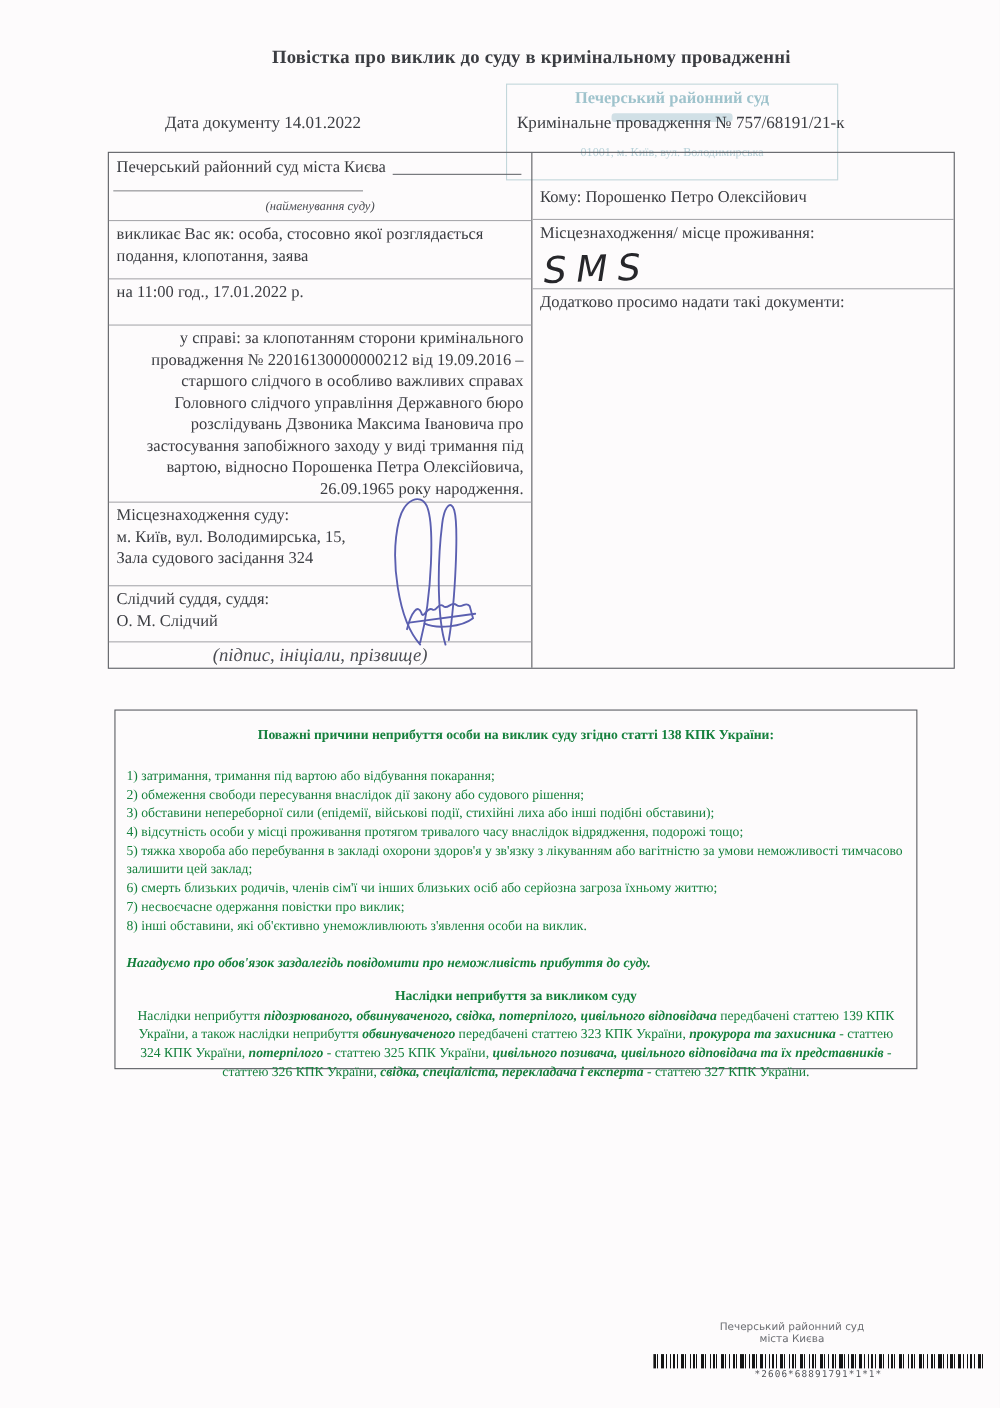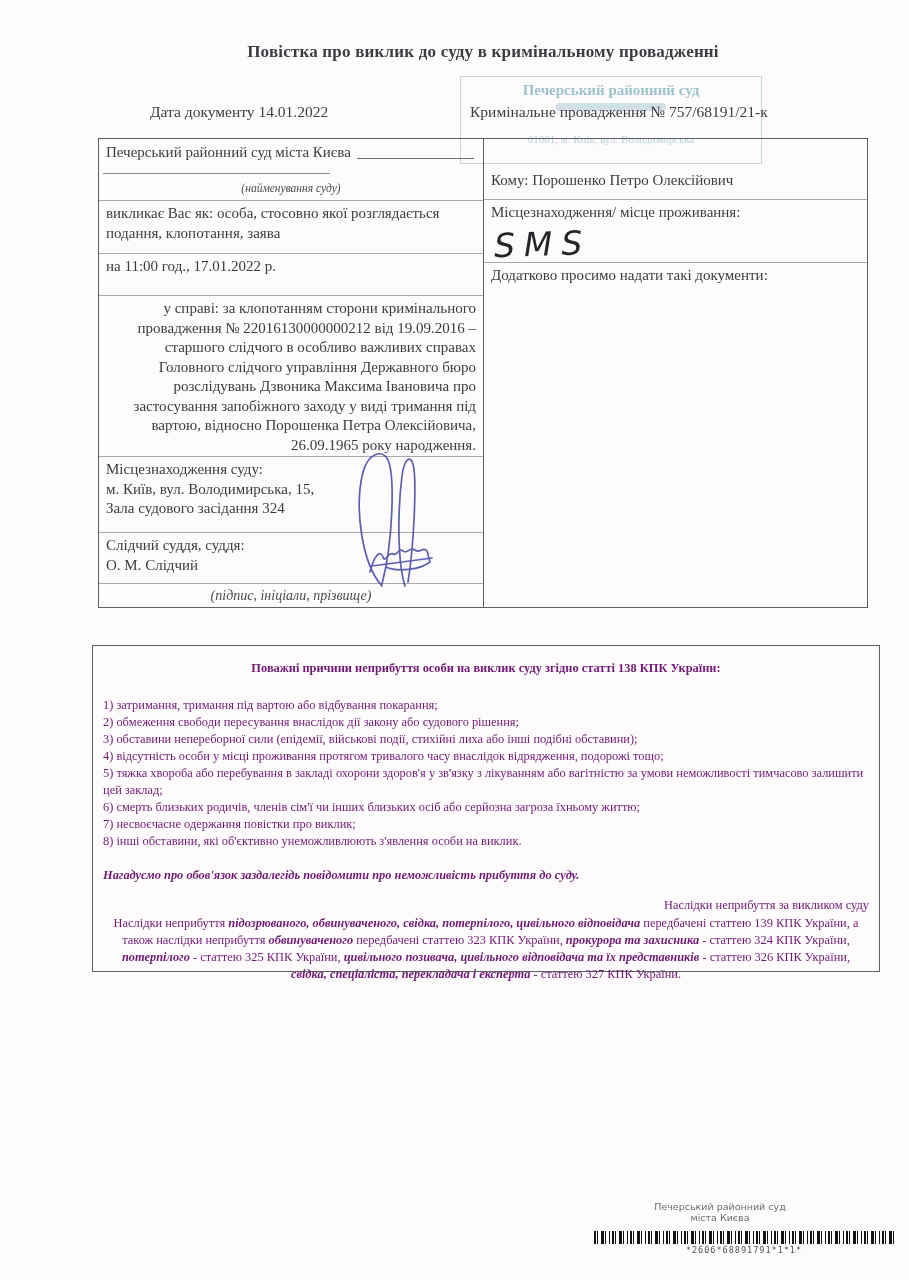--- a/index.html
+++ b/index.html
@@ -52,38 +52,38 @@
   .row-loc{height:76px;}
   .row-judge{height:51px;}
   .row-sigcap{height:24px;text-align:center;}
   .row-recipient{height:32px;margin-top:29px;}
   .row-residence{height:63px;}
   .row-docs{height:374px;}
   .court-line{display:flex;align-items:flex-end;}
   .fill-line{flex:1;border-bottom:1px solid #6a6c70;margin:0 2px 3px 6px;height:16px;}
   .underline2{position:absolute;left:4px;top:34px;width:227px;border-bottom:1px solid #8a8c90;}
   .caption{font-style:italic;font-size:11.5px;text-align:center;margin-top:17px;color:#4a4c52;}
-  .sig-caption{font-style:italic;font-size:14px;color:#4a4c52;padding-top:2px;}
+  .sig-caption{font-style:italic;font-size:17px;color:#4a4c52;padding-top:2px;}
   .handwriting-svg{position:absolute;left:6px;top:24px;pointer-events:none;}
   .hand-text{font-family:"DejaVu Sans",sans-serif;font-style:italic;letter-spacing:9px;fill:#26262a;}
 
   
   .signature-ink{position:absolute;left:342px;top:446px;pointer-events:none;}
 
   
   .notice-box{
-    position:absolute;left:92px;top:645px;width:788px;height:327px;
+    position:absolute;left:104px;top:645px;width:730px;height:327px;
     border:1px solid #5c5e63;box-sizing:border-box;
-    font-size:12.4px;line-height:17px;color:#701a75;
+    font-size:12.4px;line-height:17px;color:#15803d;
     padding:14px 10px 0 10px;
   }
   .notice-heading{text-align:center;font-weight:bold;margin-bottom:20px;}
   .reason-item{margin:0;}
   .reminder{font-weight:bold;font-style:italic;margin-top:17px;}
-  .cons-heading{text-align:right;font-weight:normal;margin-top:13px;}
+  .cons-heading{text-align:center;font-weight:bold;margin-top:13px;}
   .cons-paragraph{text-align:center;margin-top:1px;padding:0 4px;}
   .bi{font-weight:bold;font-style:italic;}
 
   
   .footer-court{
     position:absolute;left:620px;top:1201px;width:200px;text-align:center;
     font-family:"DejaVu Sans","Liberation Sans",sans-serif;
     font-size:9.5px;line-height:11px;color:#6b6d72;
   }
   .barcode{

